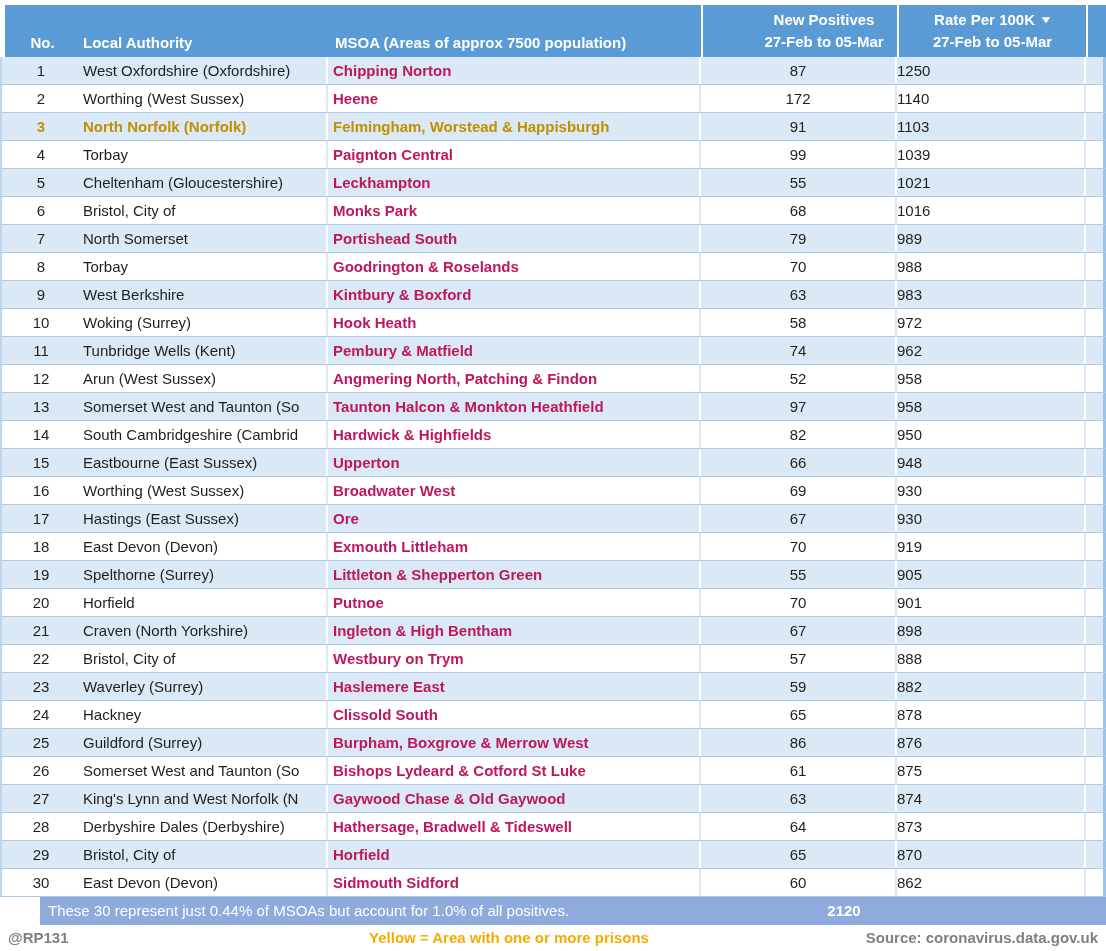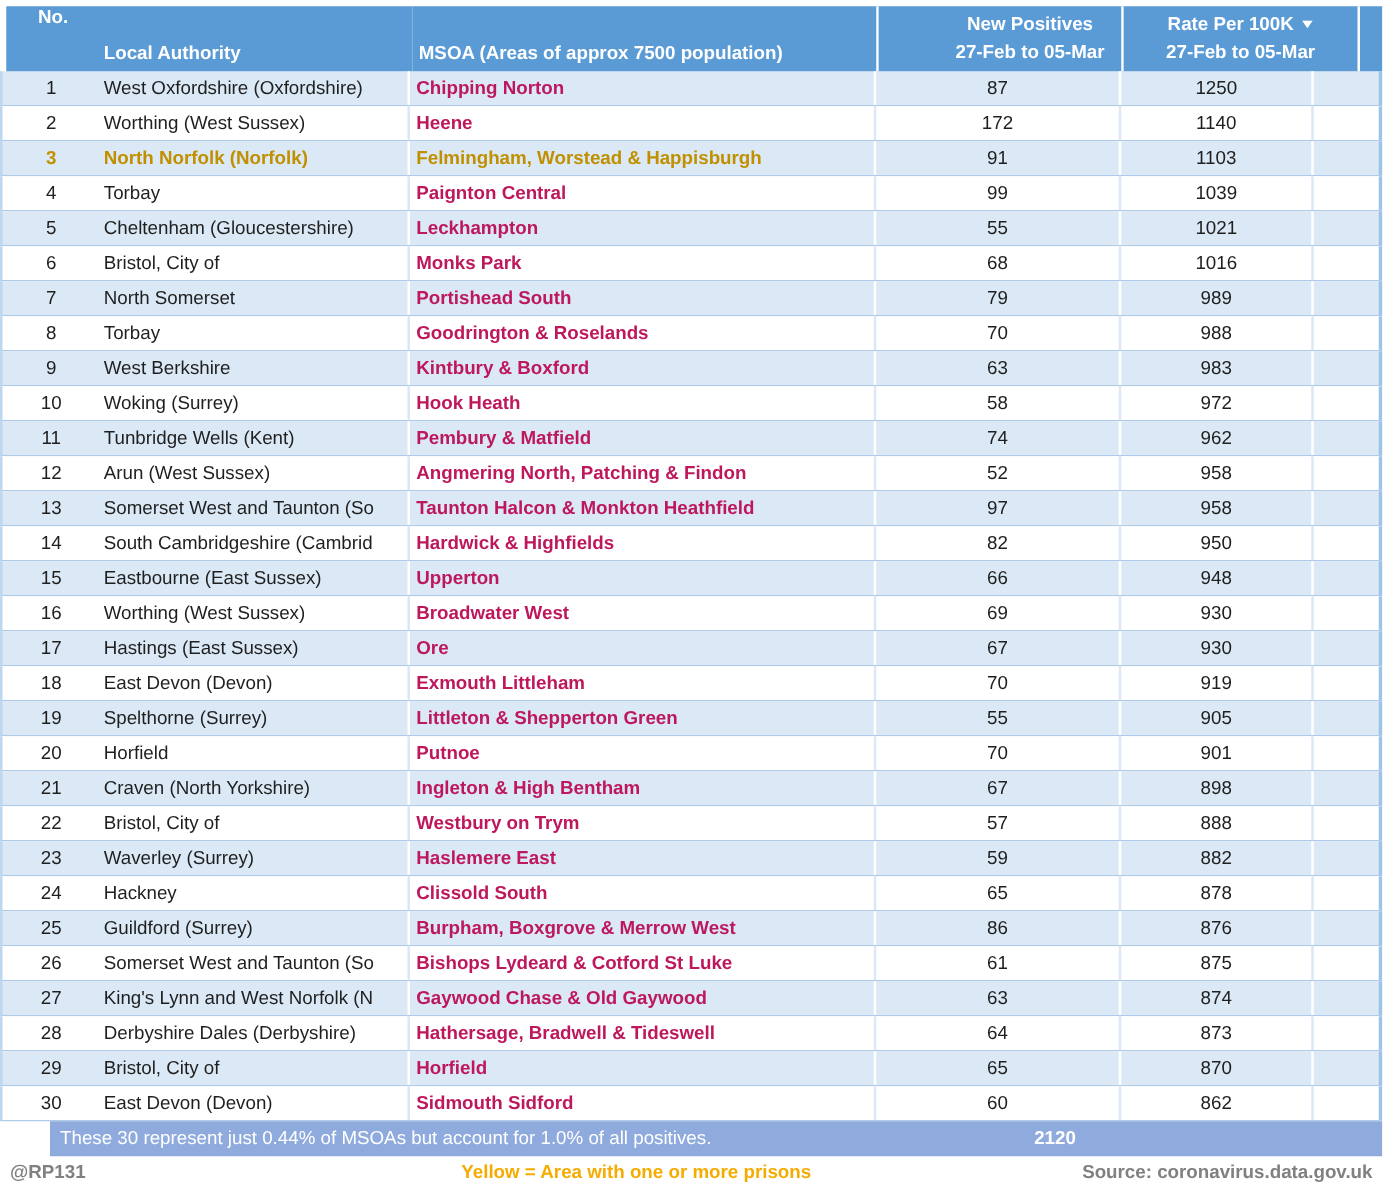--- a/index.html
+++ b/index.html
@@ -9,21 +9,21 @@
     -webkit-font-smoothing:antialiased;
   }
   .sheet{position:relative;width:1106px;height:951px;overflow:hidden;background:#ffffff;}
 
   
   .header-row{display:flex;margin:5px 0 0 5px;height:52px;}
   .hcell{
     background:#5B9BD5;color:#ffffff;font-weight:bold;font-size:15px;
     box-sizing:border-box;overflow:hidden;white-space:nowrap;
   }
-  .h-no{width:75px;display:flex;justify-content:center;padding-bottom:6px;}
+  .h-no{width:75px;display:flex;align-items:flex-end;justify-content:center;padding-bottom:6px;}
   .h-la{width:250px;display:flex;align-items:flex-end;padding:0 0 6px 3px;}
   .h-msoa{width:373px;display:flex;align-items:flex-end;padding:0 0 6px 5px;border-right:2px solid #ffffff;}
   .h-np{width:196px;border-right:2px solid #ffffff;display:flex;flex-direction:column;justify-content:flex-end;text-align:center;padding-bottom:4px;line-height:22px;padding-left:48px;}
   .h-rate{width:189px;border-right:2px solid #ffffff;display:flex;flex-direction:column;justify-content:flex-end;text-align:center;padding-bottom:4px;line-height:22px;}
   .h-sliver{flex:1;}
   .sort-icon{font-size:10px;vertical-align:2px;margin-left:6px;display:inline-block;transform:scaleX(1.4);}
 
   
   .body{}
   .row{
@@ -33,21 +33,21 @@
   }
   .row.odd{background:#DBE8F5;}
   .row.even{background:#ffffff;}
   .cell{box-sizing:border-box;overflow:hidden;white-space:nowrap;color:#1f1f1f;}
   .row.odd  .cell{border-right:2px solid #ffffff;}
   .row.even .cell{border-right:2px solid #DBE8F5;}
   .c-no{width:78px;text-align:center;border-right:none !important;}
   .c-la{width:248px;padding-left:3px;}
   .c-msoa{width:373px;padding-left:5px;color:#be185d;font-weight:bold;}
   .c-np{width:196px;text-align:center;}
-  .c-rate{width:154px;text-align:center;}
+  .c-rate{width:189px;text-align:left;}
   .c-sliver{flex:1;border-right:3px solid #9DC3E6 !important;}
   .row.prison .c-no,.row.prison .c-la,.row.prison .c-msoa{color:#C19000;font-weight:bold;}
 
   
   .summary-bar{position:relative;height:28px;background:#8FAADC;margin-left:40px;}
   .summary-text{position:absolute;left:8px;top:0;line-height:28px;color:#ffffff;font-size:15px;white-space:nowrap;}
   .summary-total{position:absolute;left:705px;width:198px;top:0;line-height:28px;text-align:center;color:#ffffff;font-weight:bold;font-size:15px;}
 
   
   .footnotes{position:relative;height:26px;font-size:15px;font-weight:bold;}

